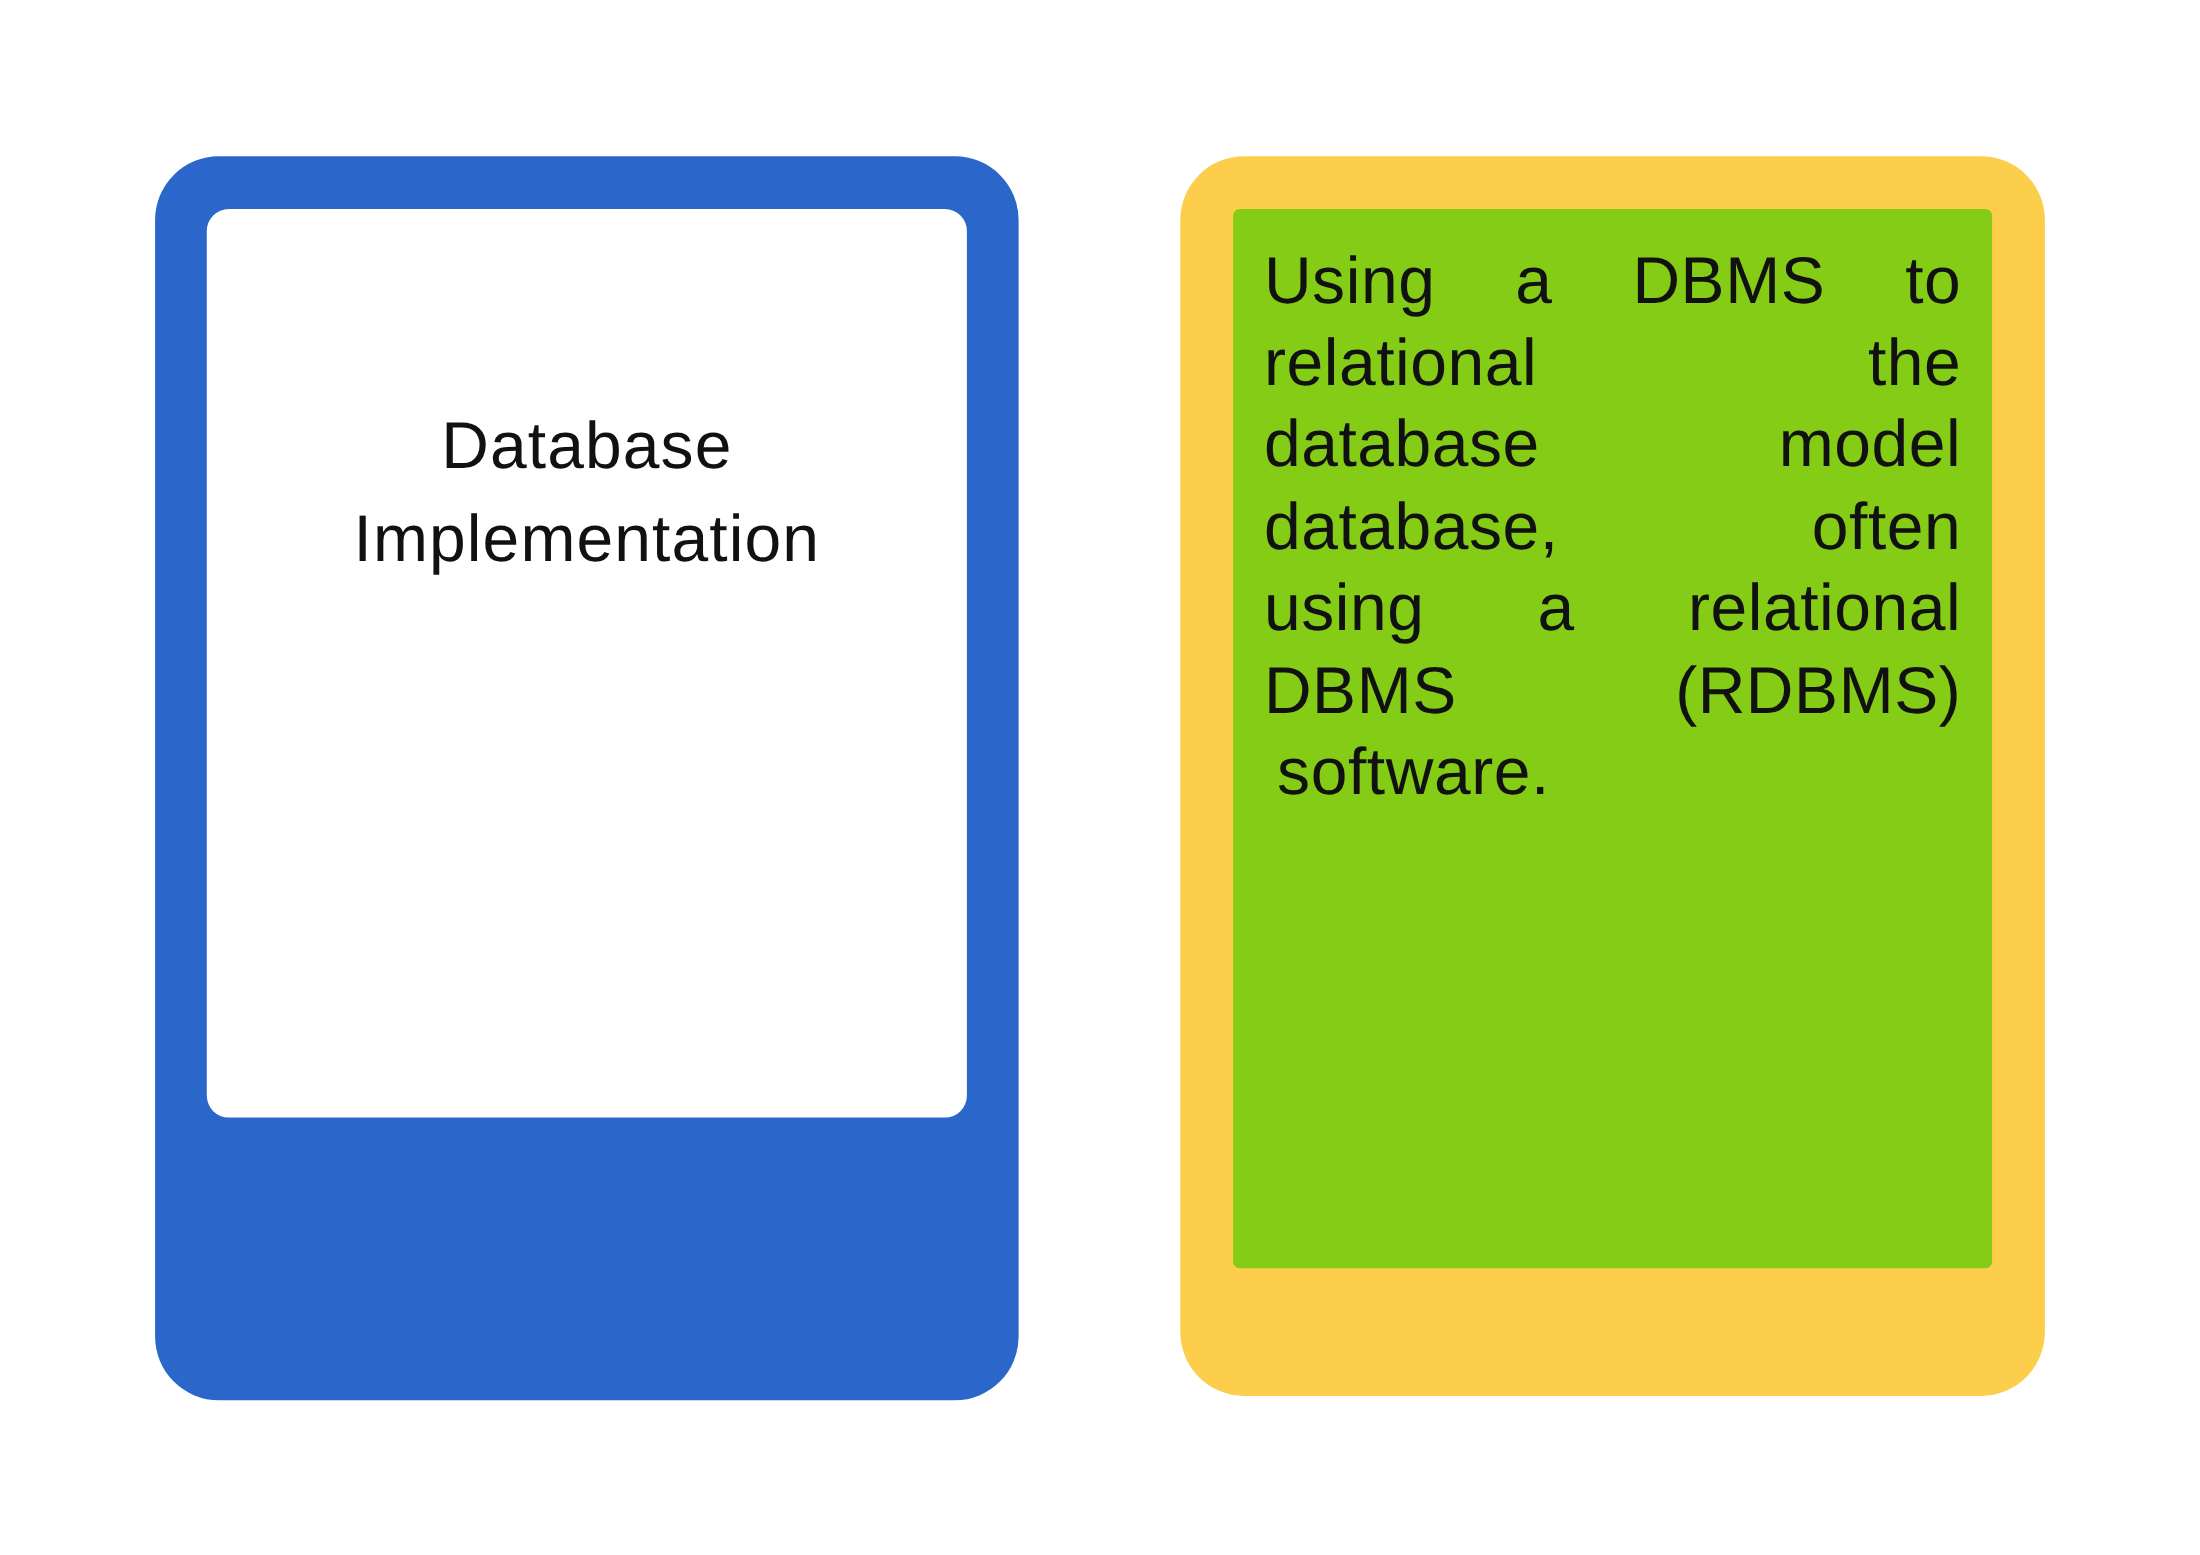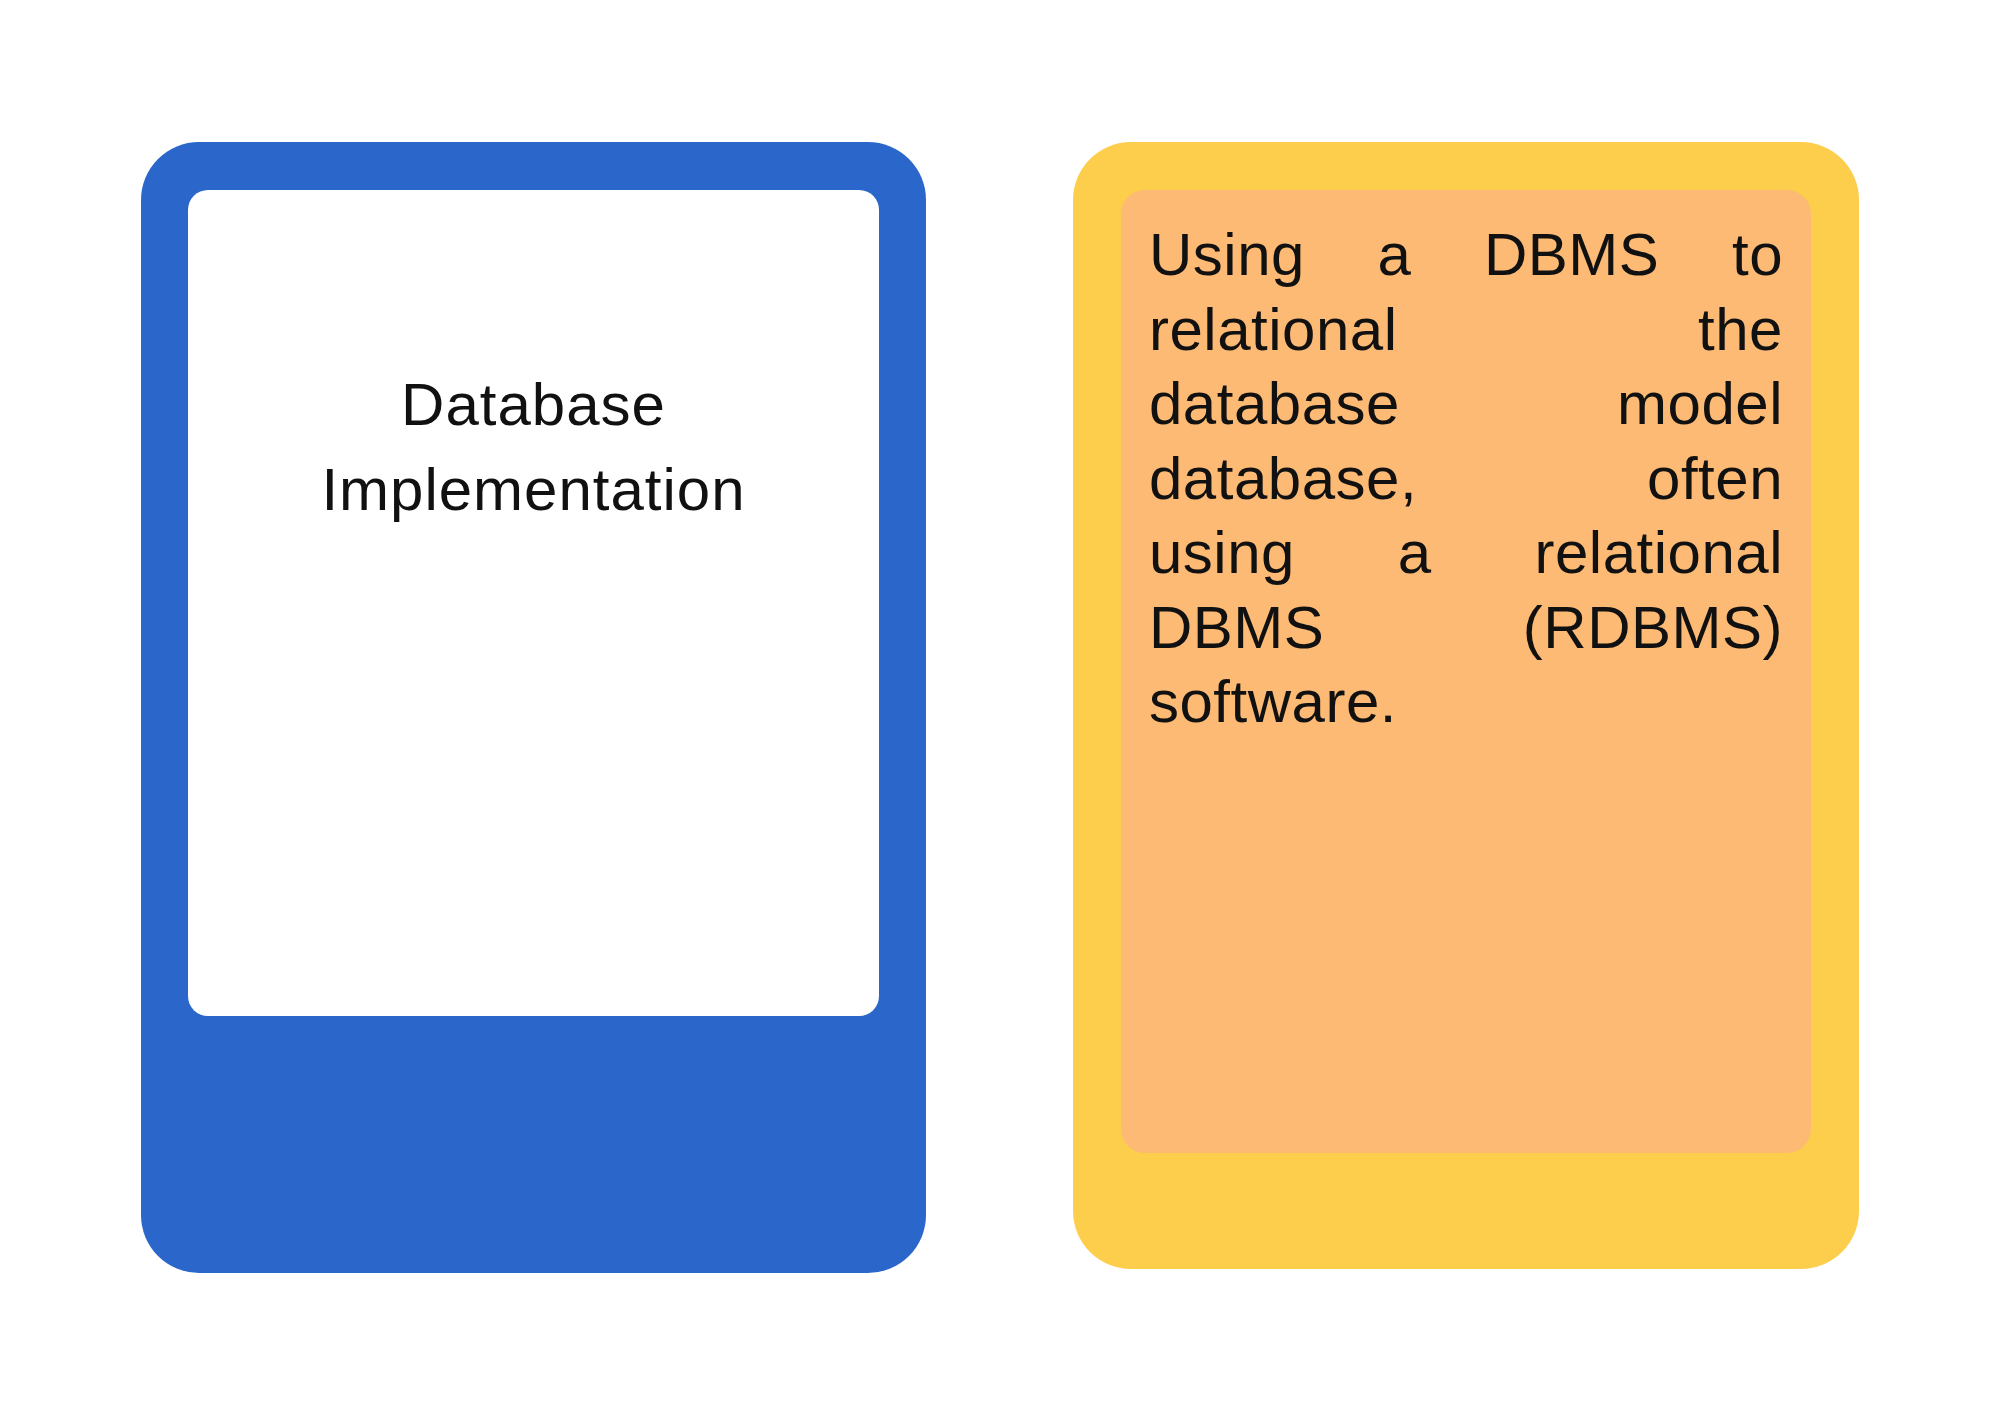--- a/index.html
+++ b/index.html
@@ -40,37 +40,38 @@
     }
     .card-back {
       left: 1073px; top: 142px;
       width: 786px; height: 1127px;
       background: #FDCE4C;
     }
     .card-back .inner {
       position: absolute;
       left: 48px; top: 48px;
       width: 690px; height: 963px;
-      background: #fdba74;
-      border-radius: 24px;
+      background: #84cc16;
+      border-radius: 6px;
       padding: 28px 28px 16px 28px;
     }
     .back-line {
       font-size: 60px;
       line-height: 74.5px;
       letter-spacing: 0.5px;
       color: #111111;
       text-align: justify;
       text-align-last: justify;
       font-weight: 500;
       white-space: normal;
     }
     .back-line.last {
       text-align: right;
       text-align-last: left;
+      margin-left: 12px;
     }
   </style>
 </head>
 <body>
 
 <div class="card card-front">
   <div class="inner">
     <div class="front-title">Database Implementation</div>
   </div>
 </div>

